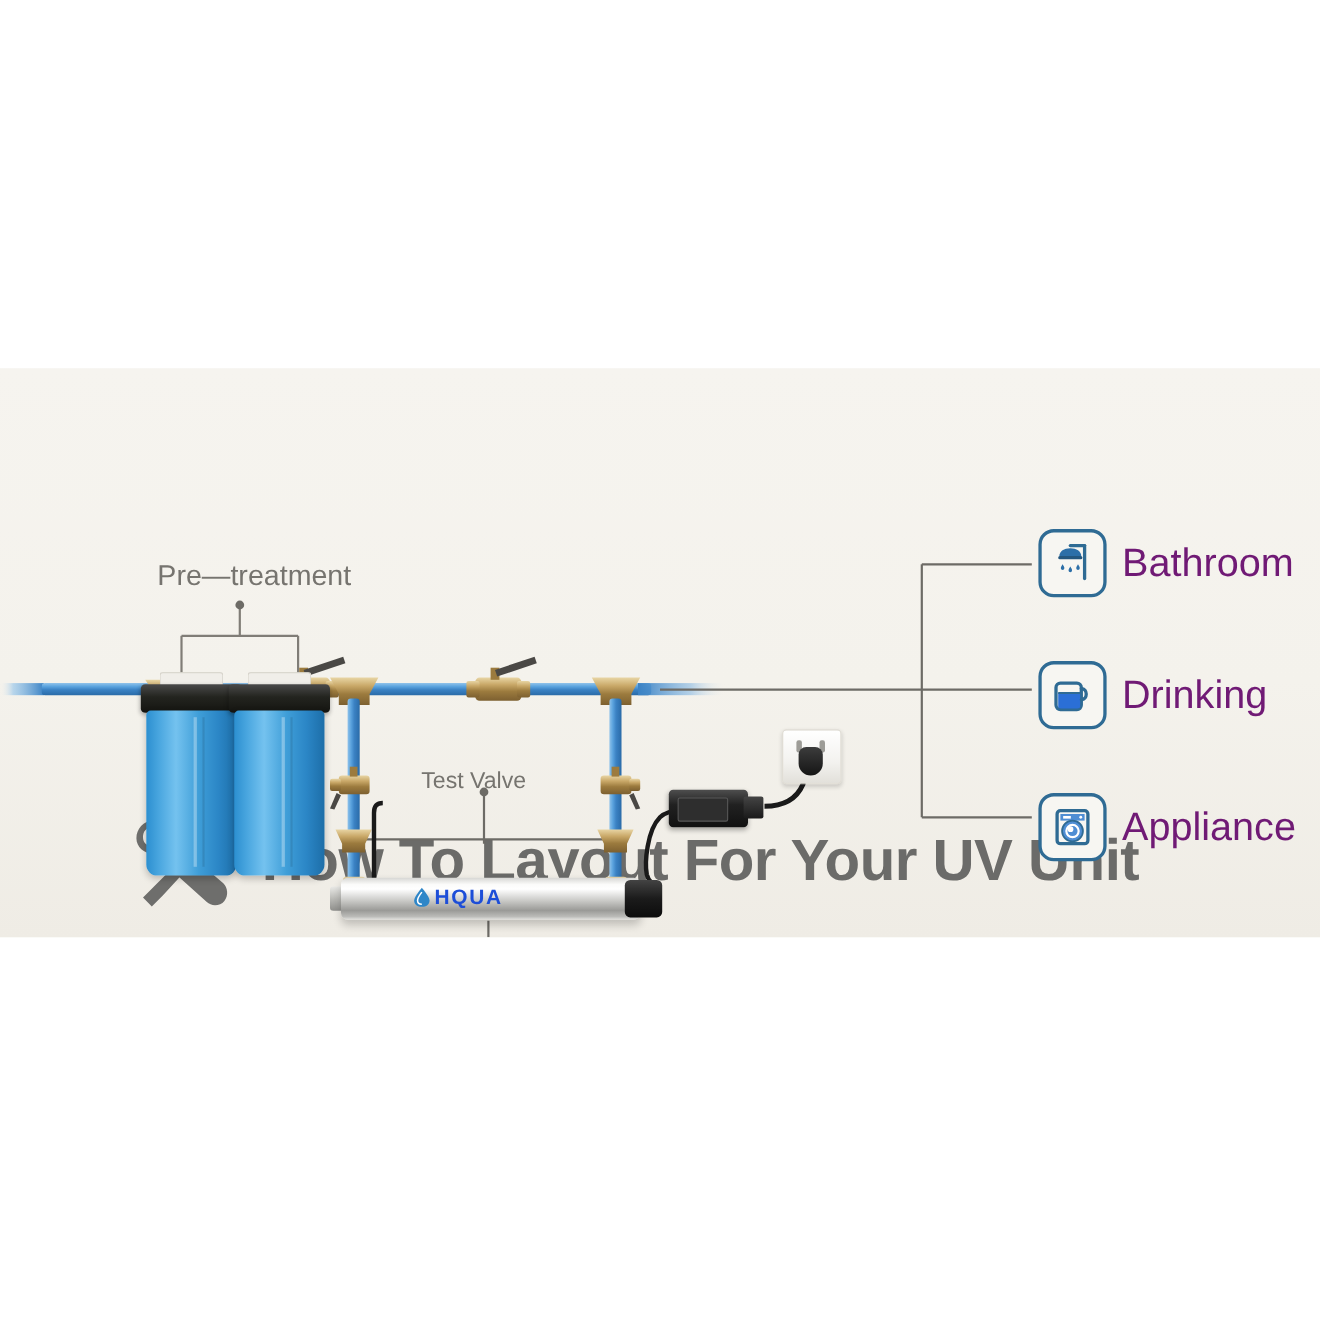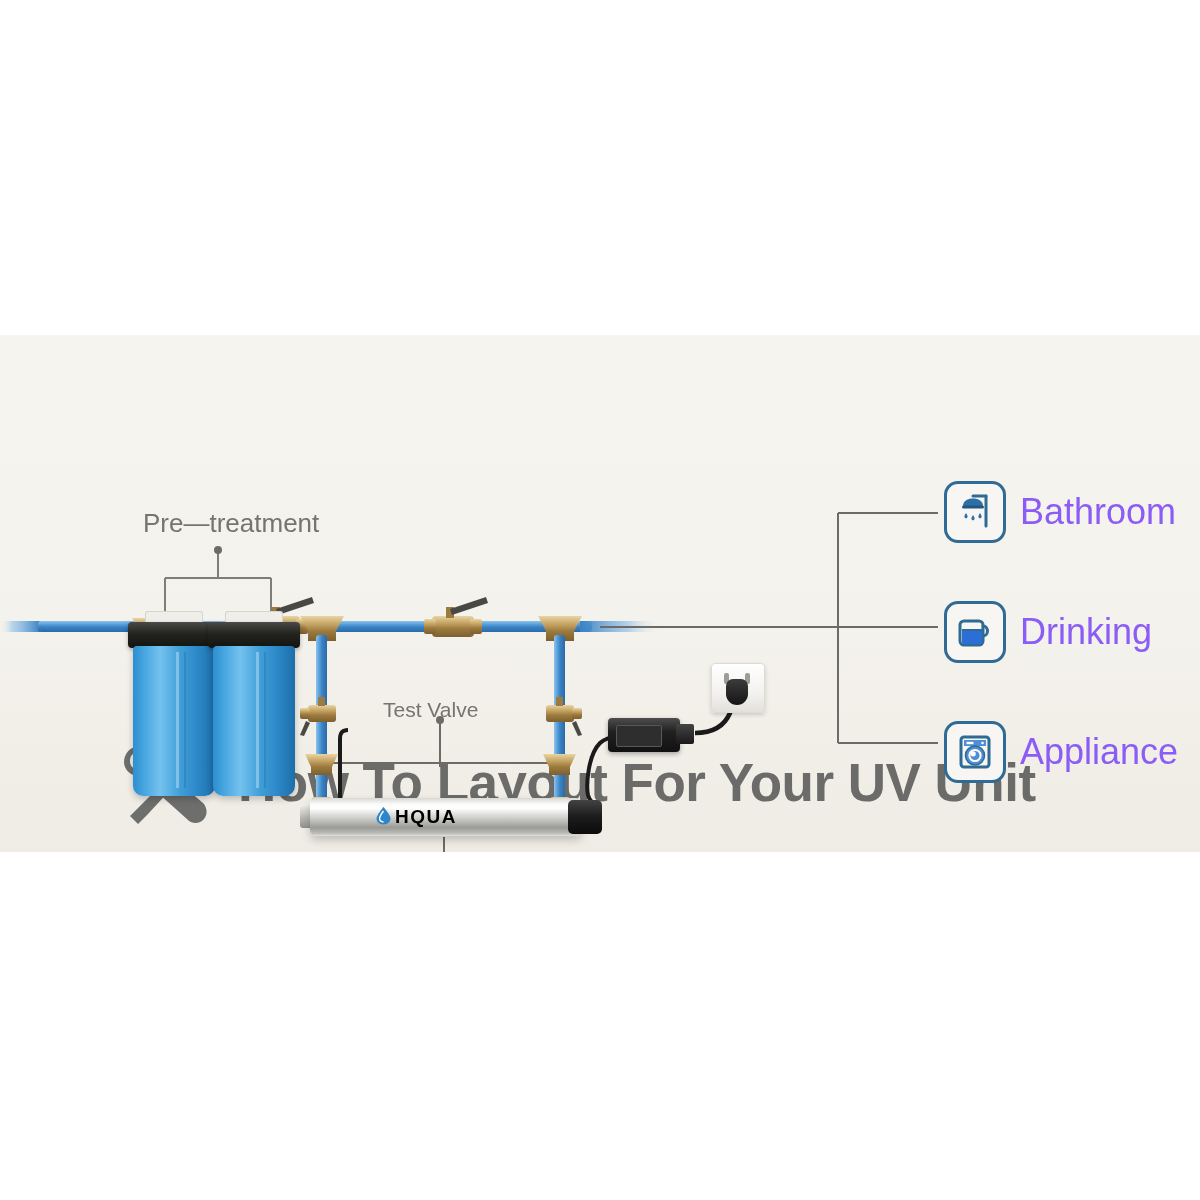--- a/index.html
+++ b/index.html
@@ -39,21 +39,21 @@
     position:absolute;display:flex;align-items:center;gap:14px;
   }
   .outlet-icon{
     width:62px;height:62px;flex:0 0 62px;
     border:3px solid #2f6b94;border-radius:14px;
     background:#f7f6f2;
     display:flex;align-items:center;justify-content:center;
     box-sizing:border-box;
   }
   .outlet-label{
-    font-size:36px;color:#8b5cf6;white-space:nowrap;
+    font-size:36px;color:#701a75;white-space:nowrap;
     font-family:"Liberation Sans", sans-serif;
   }
   #outlet-0{left:944px;top:481px;}
   #outlet-1{left:944px;top:601px;}
   #outlet-2{left:944px;top:721px;}
 
   
   .annot{
     position:absolute;color:#76746f;
     font-family:Liberation Sans, sans-serif;
@@ -98,21 +98,21 @@
   .uv-endcap{
     position:absolute;left:568px;top:800px;width:34px;height:34px;border-radius:5px;
     background:linear-gradient(180deg,#434343 0%,#1b1b1b 50%,#0c0c0c 100%);
   }
   .uv-nut{
     position:absolute;left:300px;top:806px;width:17px;height:22px;border-radius:3px;
     background:linear-gradient(180deg,#e9e9e6,#b5b5b1 55%,#8f8f8c);
   }
   .uv-brand{
     position:absolute;left:395px;top:806px;
-    font-size:19px;font-weight:bold;color:#000000;letter-spacing:1.5px;
+    font-size:19px;font-weight:bold;color:#1d4ed8;letter-spacing:1.5px;
     font-family:"Liberation Sans", sans-serif;
   }
   .uv-drop{
     position:absolute;left:375px;top:806px;width:17px;height:19px;
   }
 
   
   .ballast{
     position:absolute;left:608px;top:718px;width:72px;height:34px;border-radius:4px;
     background:linear-gradient(180deg,#4e4e4e 0%,#212121 40%,#111 100%);

